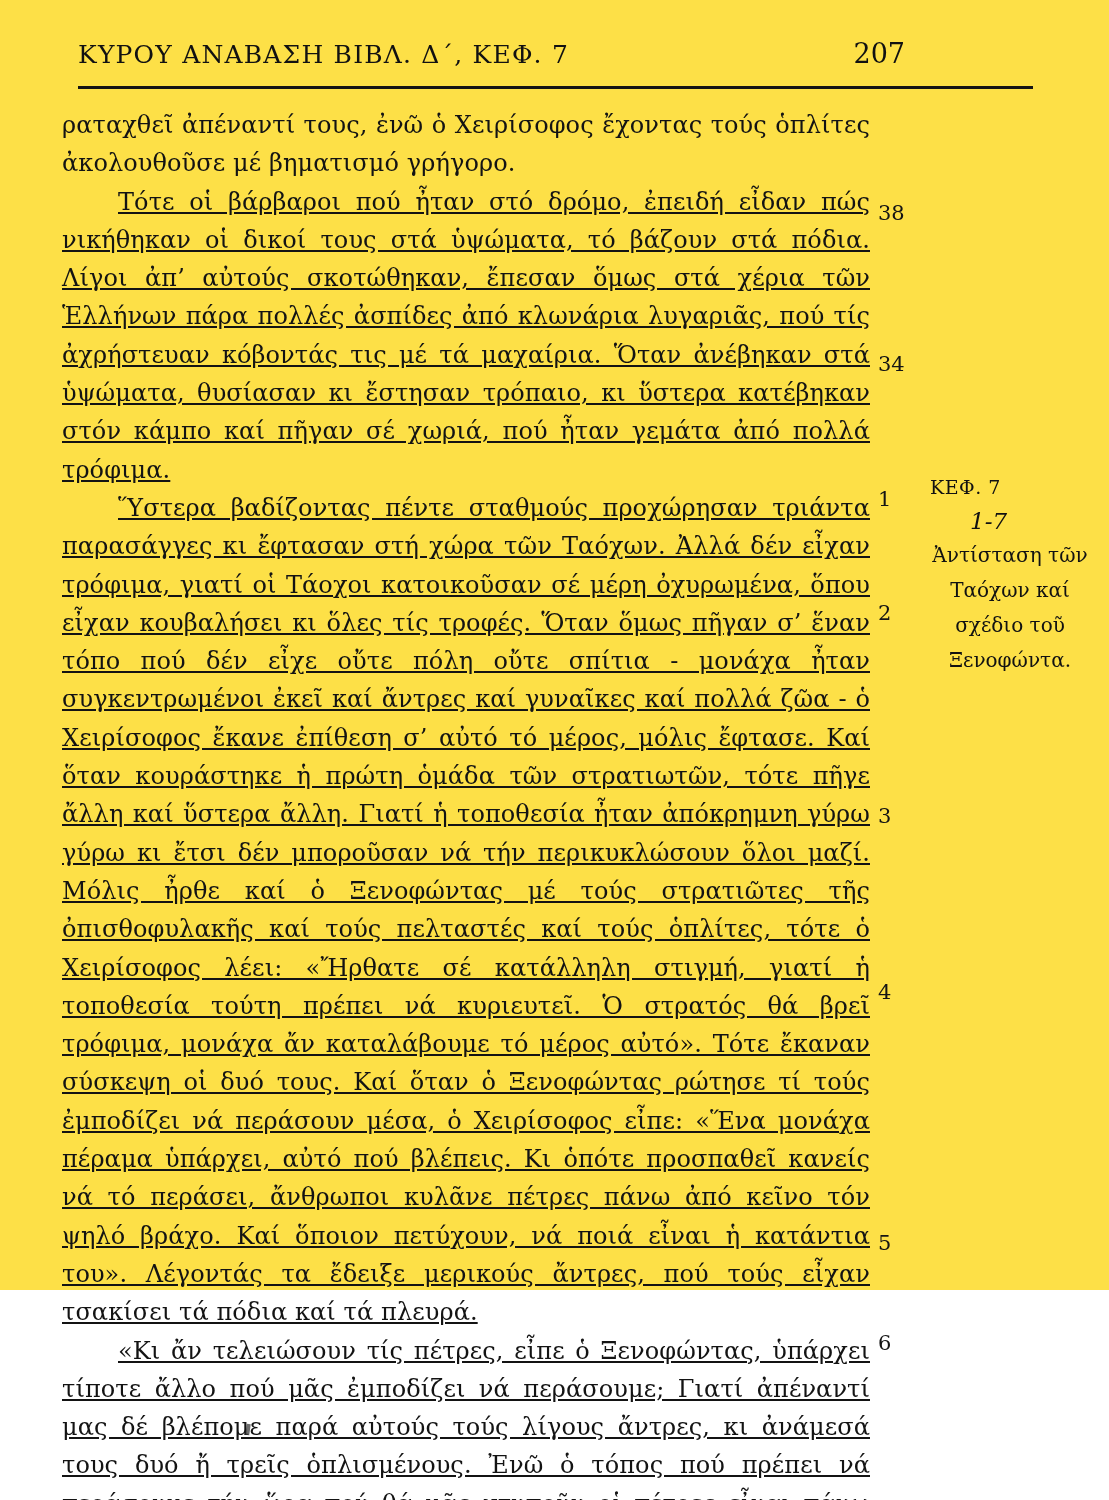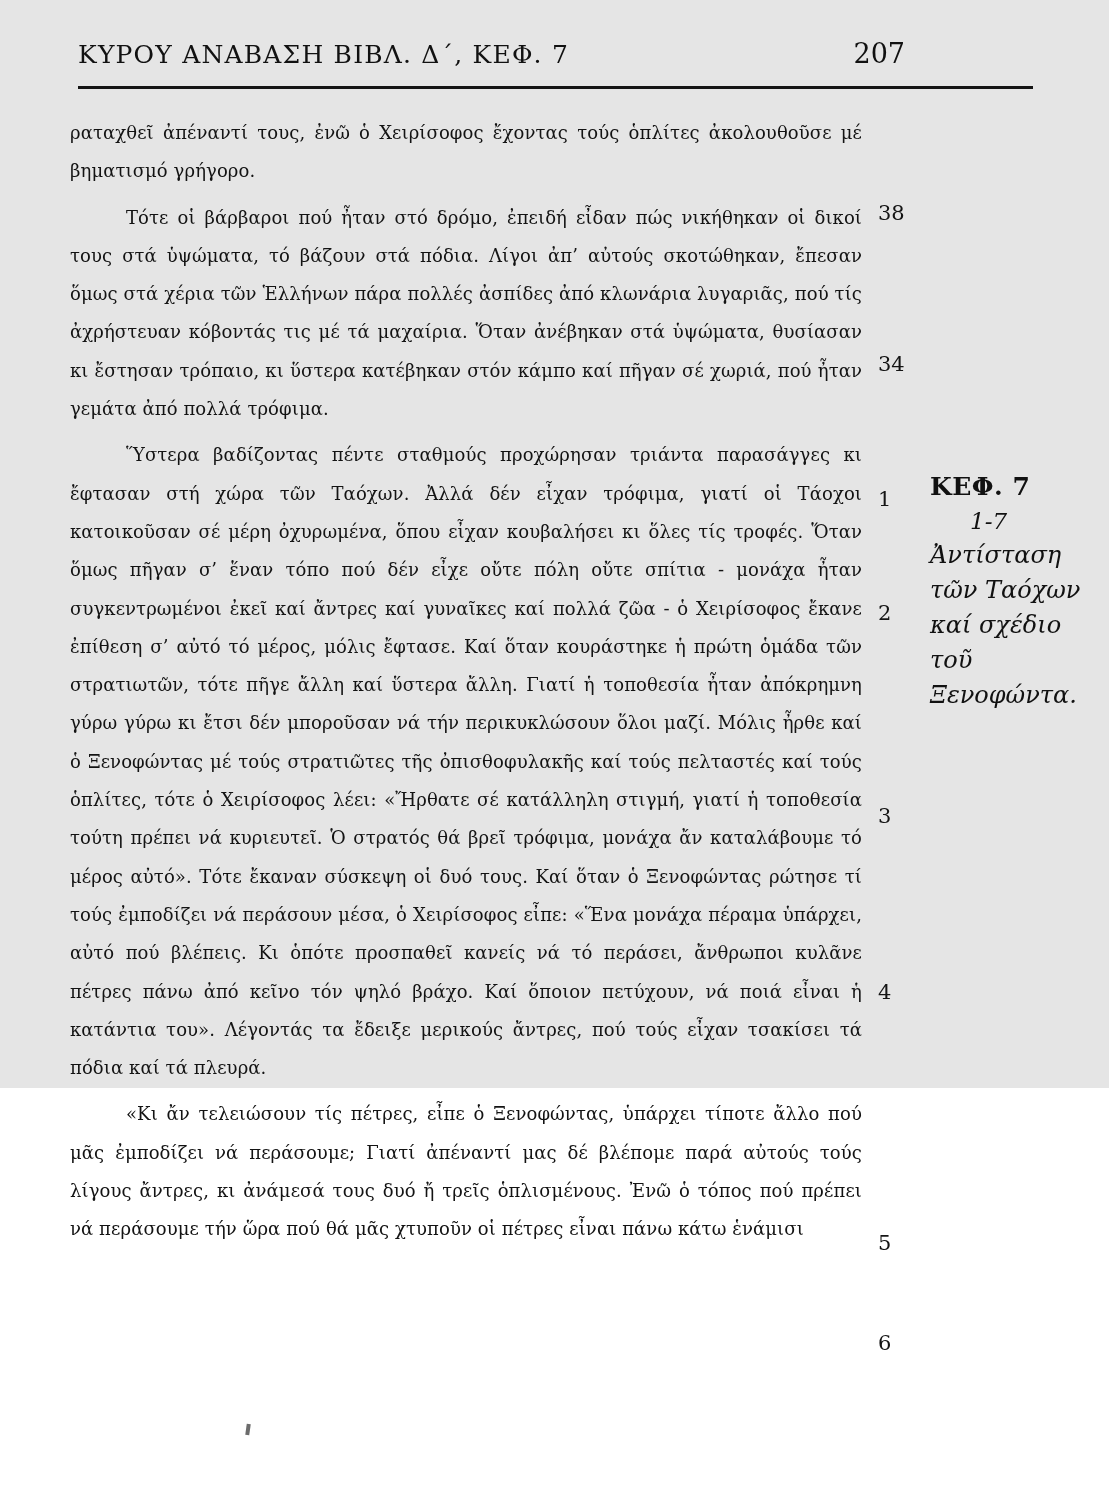--- a/index.html
+++ b/index.html
@@ -12,22 +12,22 @@
     height: 1500px;
     font-family: "Liberation Serif", serif;
     color: #0d0d0d;
     position: relative;
     overflow: hidden;
   }
   .page {
     position: absolute;
     left: 0; top: 0;
     width: 1109px;
-    height: 1088px;
-    background: #e5e5e5;
+    height: 1290px;
+    background: #fde047;
   }
   
   .header {
     position: absolute;
     left: 78px;
     top: 38px;
     width: 955px;
     display: flex;
     align-items: baseline;
     justify-content: space-between;
@@ -54,32 +54,32 @@
     background: #141414;
   }
   
   .body-col {
     position: absolute;
     left: 62px;
     top: 106px;
     width: 808px;
   }
   p {
-    margin: 8px;
+    margin: 0;
     font-family: "DejaVu Serif", serif;
-    font-size: 18px;
+    font-size: 24px;
     line-height: 38.3px;
     text-align: justify;
     text-justify: inter-word;
     letter-spacing: 0.1px;
     color: #131313;
   }
   p.indent { text-indent: 56px; }
   p.gap-top { margin-top: 40px; }
-  .body-col p + p { margin-top: 0; }
+  .body-col p + p { margin-top: 0; text-decoration: underline; }
 
   
   .versenums {
     position: absolute;
     left: 878px;
     top: 106px;
     width: 40px;
     font-family: "DejaVu Serif", serif;
     font-size: 21px;
     color: #141414;
@@ -92,35 +92,35 @@
   
   .marginal {
     position: absolute;
     left: 930px;
     top: 470px;
     width: 160px;
     font-family: "DejaVu Serif", serif;
     color: #111;
   }
   .marginal .kef {
-    font-size: 25px;
-    font-weight: bold;
+    font-size: 19px;
+    font-weight: normal;
     letter-spacing: 0.5px;
     line-height: 34px;
   }
   .marginal .range {
     font-size: 23px;
     font-style: italic;
     line-height: 34px;
     margin-left: 40px;
   }
   .marginal .note {
-    font-size: 24px;
-    font-style: italic;
+    font-size: 20px;
     line-height: 35px;
+    text-align: center;
   }
   
   .stray-mark {
     position: absolute;
     left: 246px;
     top: 1424px;
     width: 4px;
     height: 11px;
     background: #3b3b3b;
     transform: rotate(8deg);

